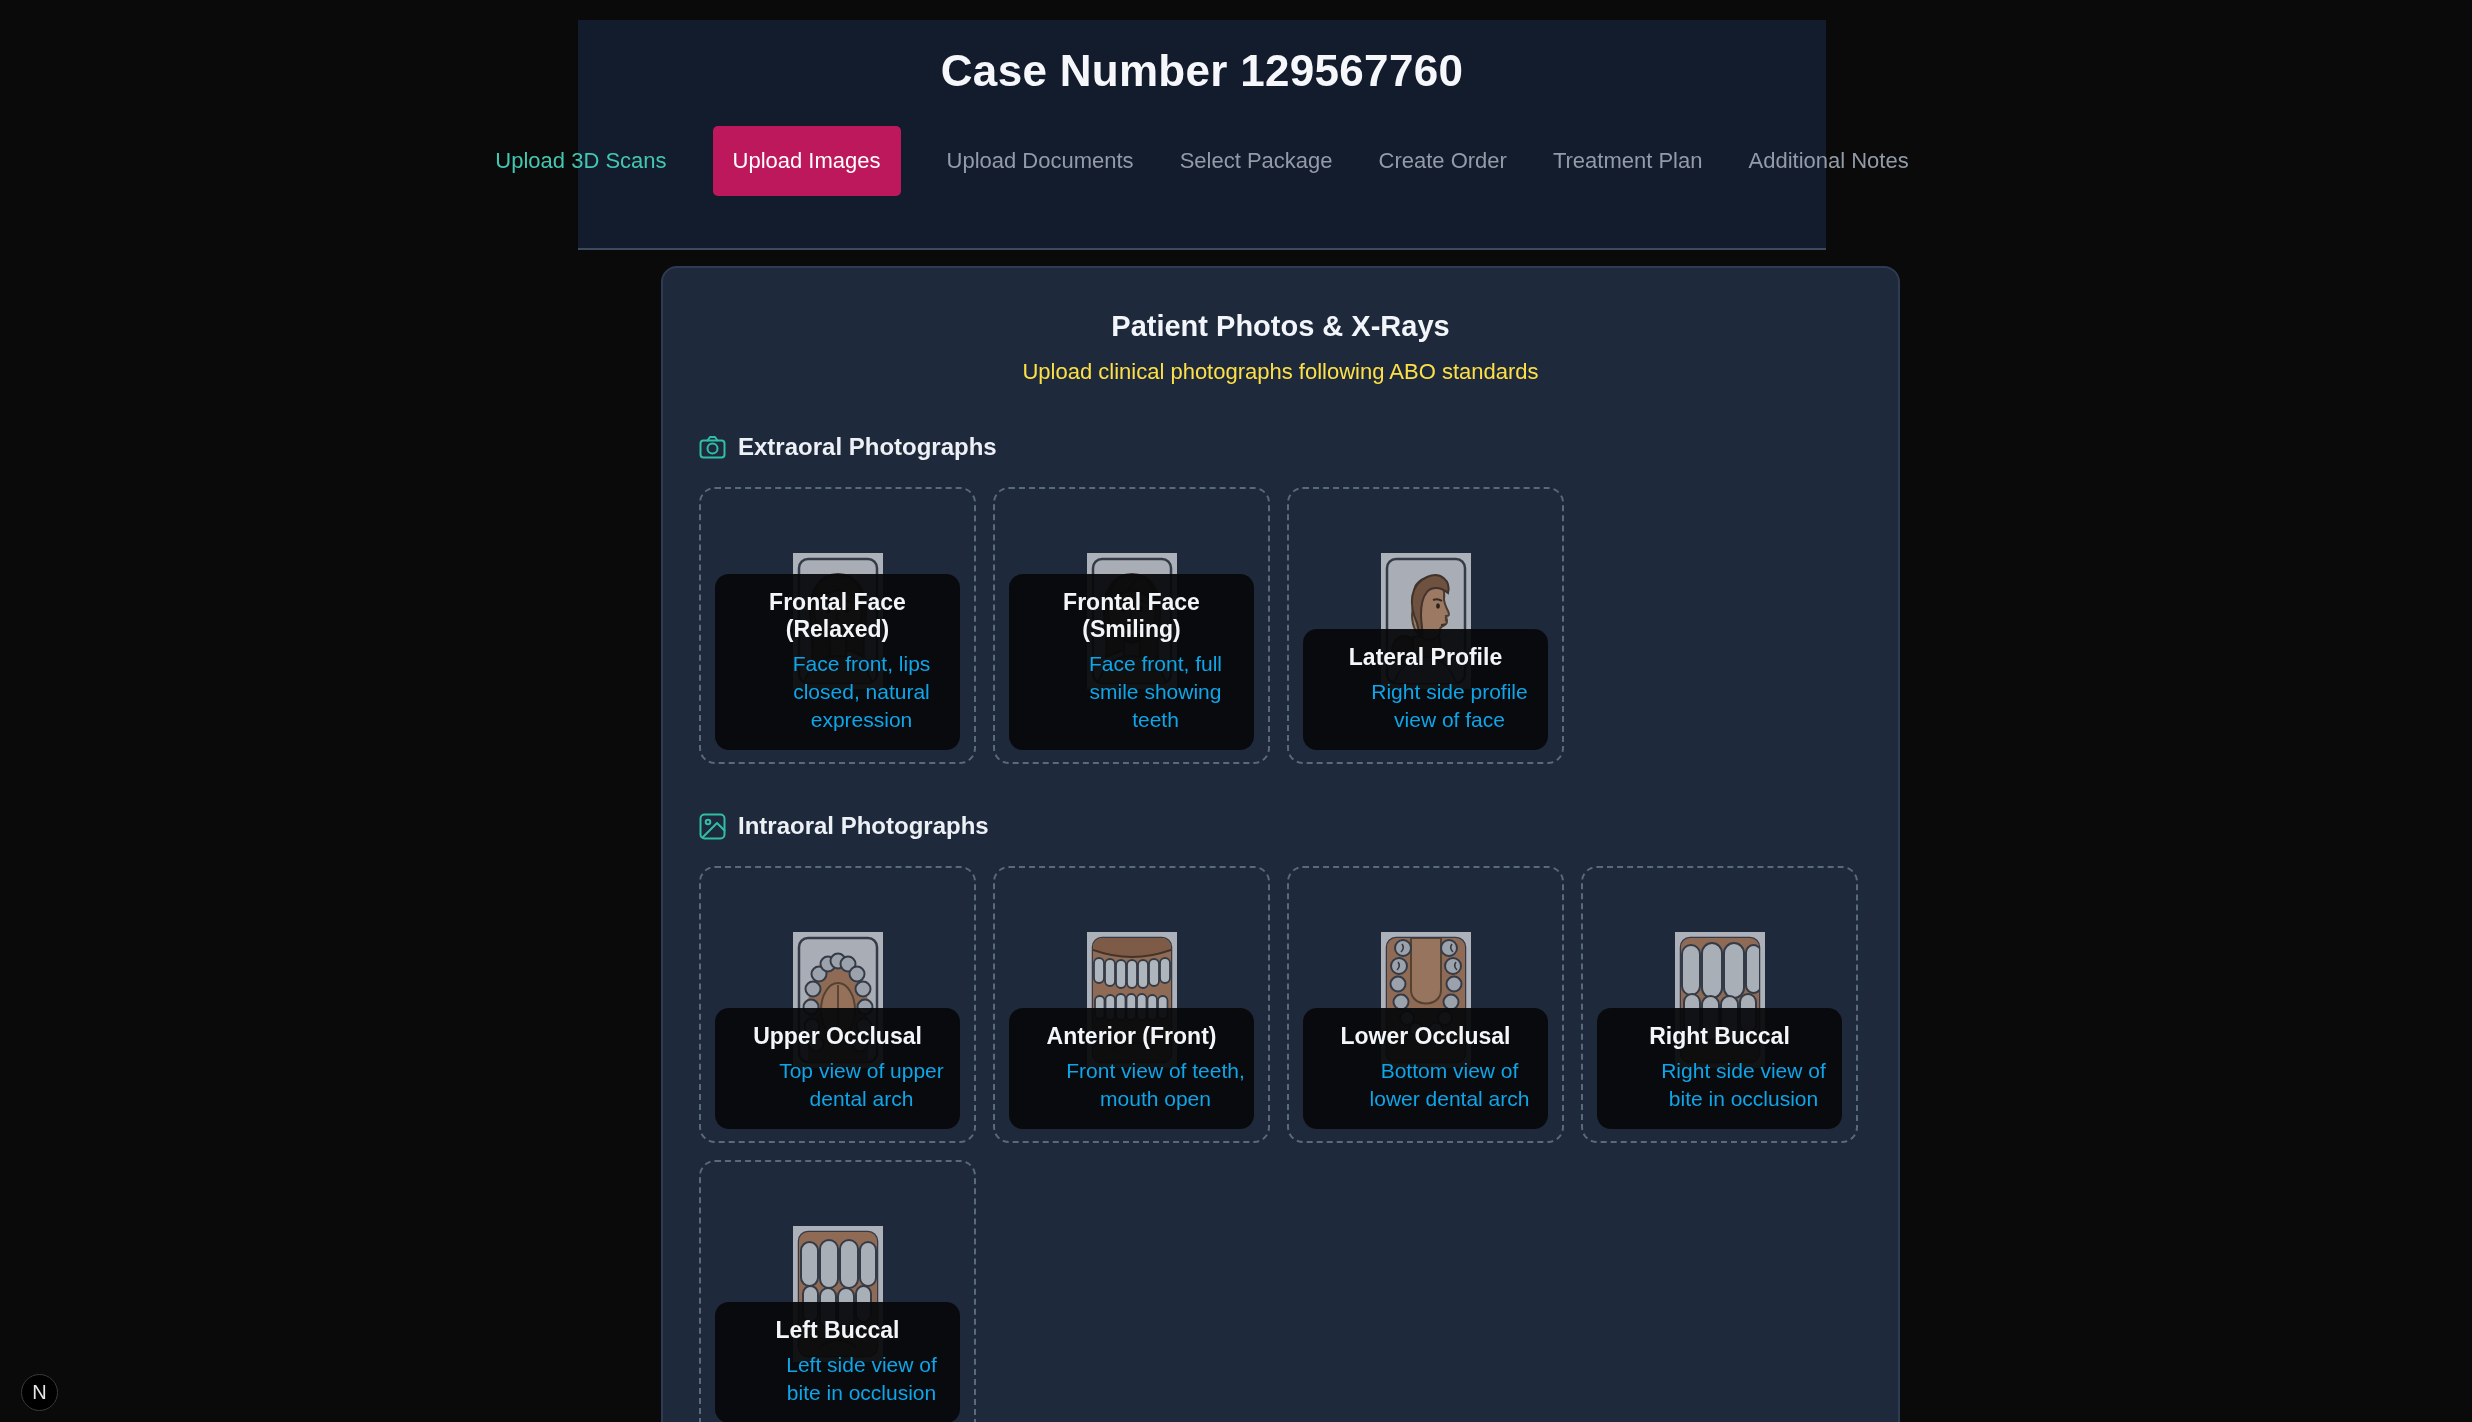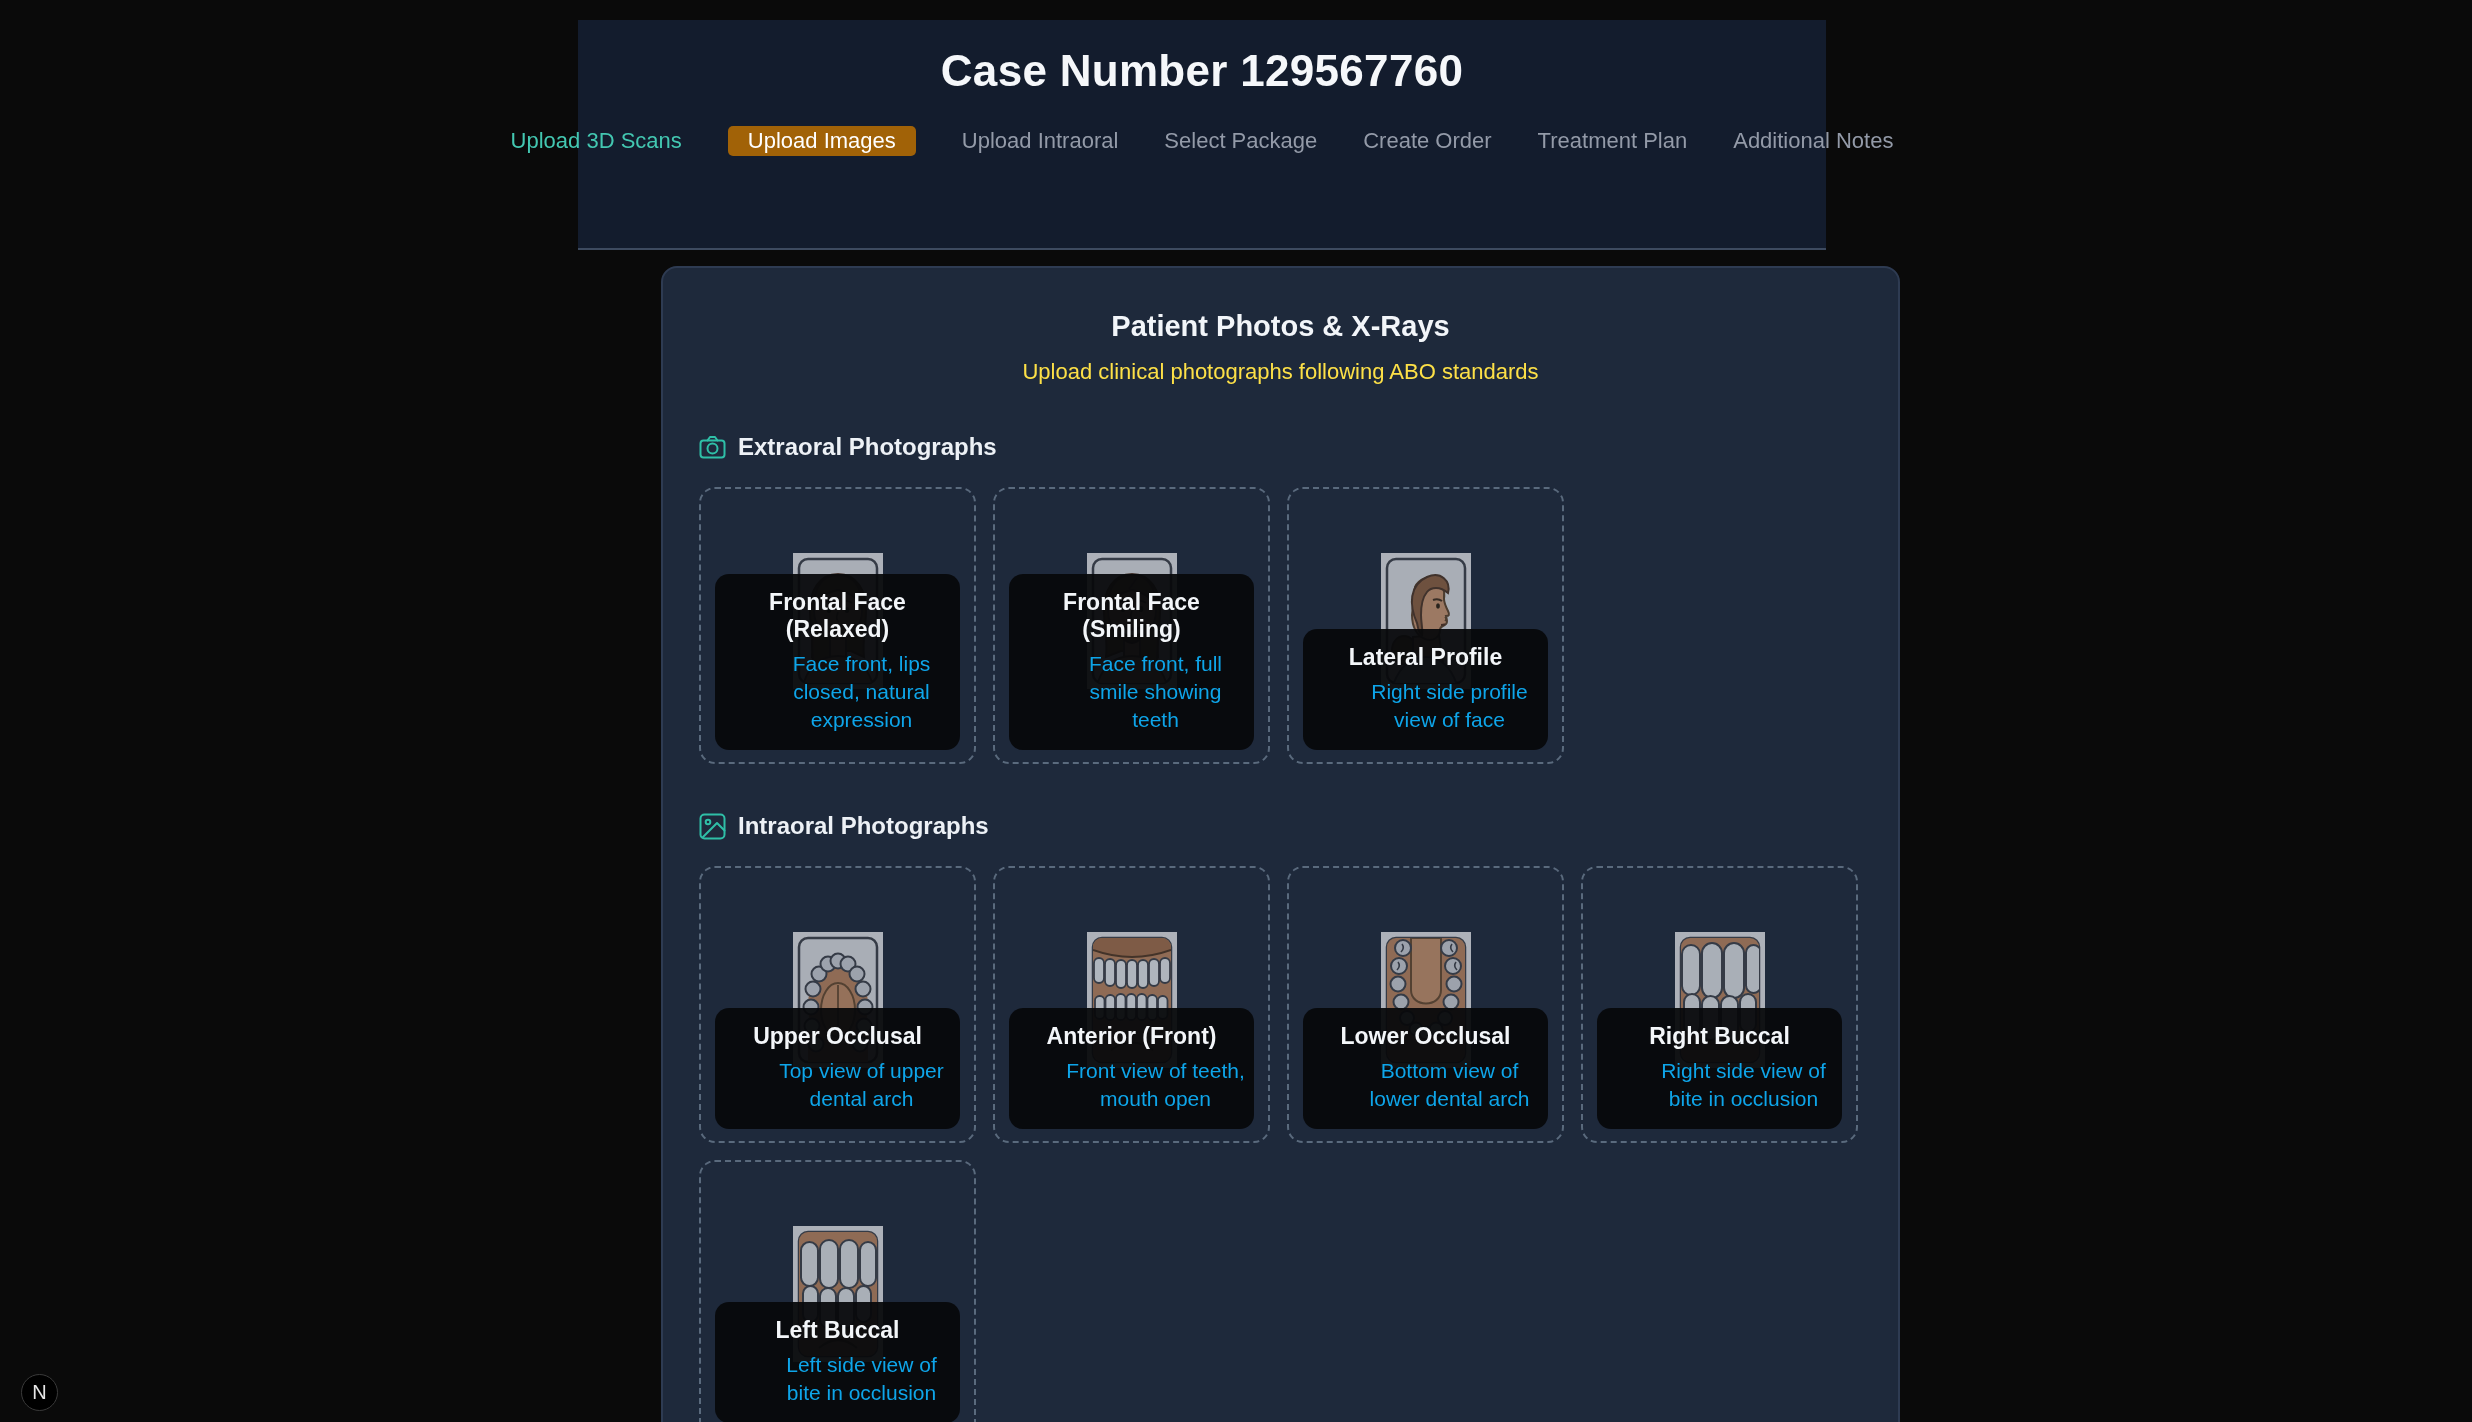--- a/index.html
+++ b/index.html
@@ -6,21 +6,21 @@
   .stage{position:relative;width:2472px;height:1422px;background:#0a0a0a;overflow:hidden;
          font-family:"Liberation Sans",sans-serif;}
 
   
   .band{position:absolute;left:578px;top:20px;width:1248px;height:230px;background:#131c2d;
         border-bottom:2px solid #3d4a5f;box-sizing:border-box;}
   .band-title{text-align:center;padding-top:26px;font-size:44px;font-weight:700;color:#f5f7fa;letter-spacing:.3px;}
   .tabs{display:flex;justify-content:center;align-items:center;gap:46px;margin-top:30px;}
   .tab{font-size:22px;color:#939aa8;white-space:nowrap;cursor:default;}
   .tab.link{color:#43c7b1;cursor:pointer;}
-  .tab.active{background:#a16207;color:#ffffff;padding:2px 20px;border-radius:5px;cursor:pointer;}
+  .tab.active{background:#be185d;color:#ffffff;padding:22px 20px;border-radius:5px;cursor:pointer;}
 
   
   .panel{position:absolute;left:661px;top:266px;width:1239px;height:1200px;background:#1e293b;
          border:2px solid #2e3b52;border-radius:16px;box-sizing:border-box;padding:42px 36px;}
   .panel-title{font-size:29px;font-weight:700;color:#f2f5f9;text-align:center;}
   .panel-sub{font-size:22px;color:#fde047;text-align:center;margin-top:16px;}
   .section-head{display:flex;align-items:center;gap:12px;margin-top:48px;}
   .section-title{font-size:24px;font-weight:700;color:#edf1f6;}
   .section-head svg{display:block;}
   .grid{display:grid;grid-template-columns:repeat(4,277px);gap:17px;margin-top:26px;}
@@ -41,21 +41,21 @@
 </head>
 <body>
 
 <div class="stage">
 
   <div class="band">
     <div class="band-title">Case Number 129567760</div>
     <div class="tabs">
       <div class="tab link">Upload 3D Scans</div>
       <div class="tab active">Upload Images</div>
-      <div class="tab">Upload Intraoral</div>
+      <div class="tab">Upload Documents</div>
       <div class="tab">Select Package</div>
       <div class="tab">Create Order</div>
       <div class="tab">Treatment Plan</div>
       <div class="tab">Additional Notes</div>
     </div>
   </div>
 
   <div class="panel">
     <div class="panel-title">Patient Photos &amp; X-Rays</div>
     <div class="panel-sub">Upload clinical photographs following ABO standards</div>

